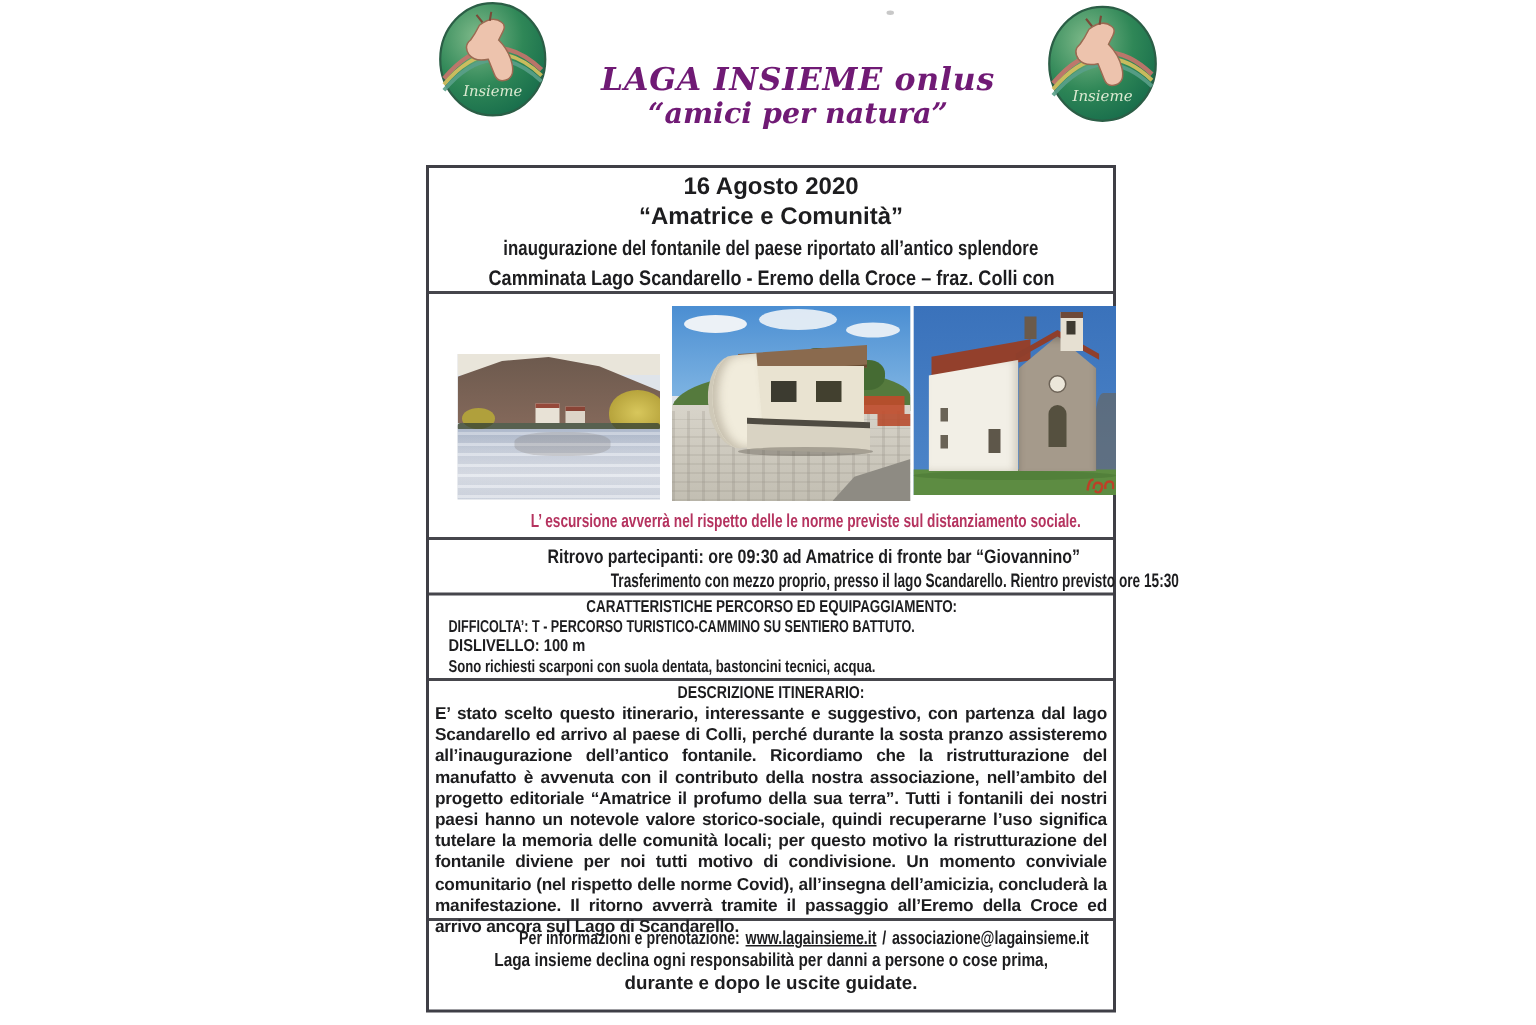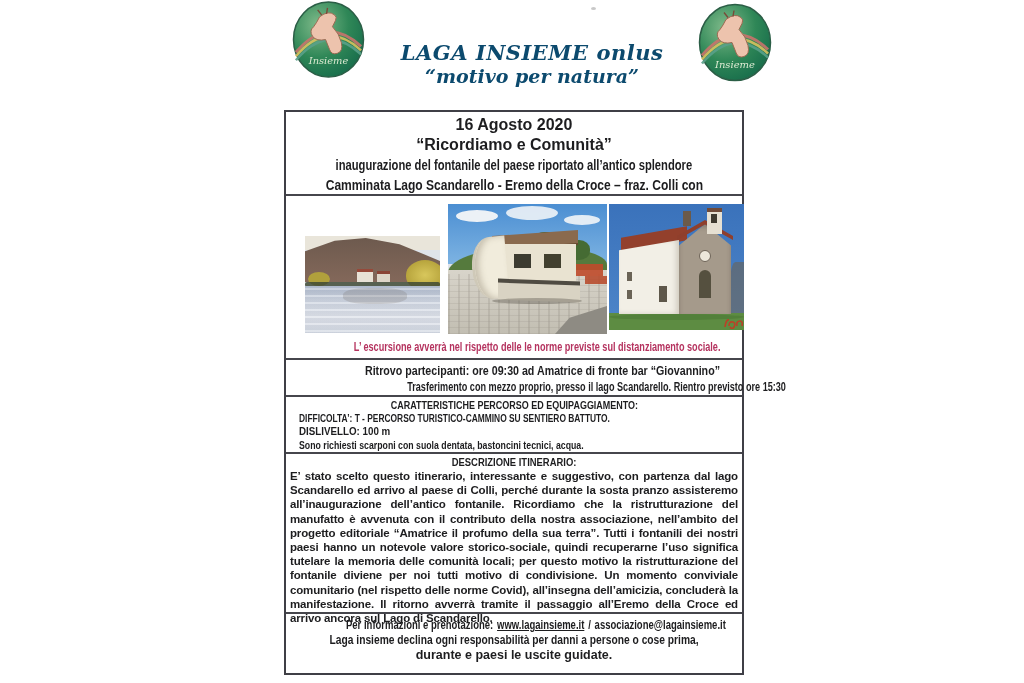--- a/index.html
+++ b/index.html
@@ -3,21 +3,21 @@
 <meta charset="utf-8">
 <style>
   html,body{margin:0;padding:0;background:#ffffff;}
   .page{position:relative;width:1024px;height:683px;background:#ffffff;overflow:hidden;
         font-family:"Liberation Sans",sans-serif;color:#1d1d1f;}
   
   .logo{position:absolute;}
   .logo-left{left:292px;top:1px;width:73px;height:77px;}
   .logo-right{left:698px;top:3px;width:74px;height:79px;}
   .title-block{position:absolute;left:302px;top:40px;width:460px;text-align:center;
-               font-family:"DejaVu Serif","Liberation Serif",serif;font-style:italic;font-weight:bold;color:#0c4a6e;}
+               font-family:"DejaVu Serif","Liberation Serif",serif;font-style:italic;font-weight:bold;color:#701a75;}
   .org-name{font-size:21px;line-height:25px;letter-spacing:.5px;}
   .org-tagline{font-size:19px;line-height:22px;}
   .speck{position:absolute;left:591px;top:7px;width:5px;height:3px;background:#9a9a9a;opacity:.55;border-radius:50%;}
   
   .main-box{position:absolute;left:284px;top:110px;width:460px;height:565px;
             border:2px solid #3f3f46;box-sizing:border-box;display:flex;flex-direction:column;background:#fff;}
   .sec{box-sizing:border-box;border-bottom:2px solid #46464c;text-align:center;font-weight:bold;}
   .sec:last-child{border-bottom:none;flex:1;}
   .fit{display:inline-block;white-space:nowrap;transform:scaleX(var(--sx,.9));transform-origin:50% 50%;}
   .fit-l{transform-origin:0 50%;}
@@ -137,30 +137,30 @@
     <path d="M4,52 Q36,14 70,46" stroke="#c9736b" stroke-width="3" fill="none" opacity=".9"></path>
     <path d="M4,56 Q36,18 70,50" stroke="#d9c15e" stroke-width="2.6" fill="none" opacity=".9"></path>
     <path d="M4,60 Q36,22 70,54" stroke="#5aa08a" stroke-width="2.6" fill="none" opacity=".9"></path>
     <path d="M28,16 q9,-7 15,-2 q3,2 1,6 l-3,6 q7,7 9,16 q2,9 -4,11 q-6,2 -8,-4 l-4,-10 q-9,2 -13,-3 q-4,-6 1,-10 q3,-4 6,-10 z" fill="#edc3ad" stroke="#9a6a52" stroke-width="1"></path>
     <path d="M30,14 l-4,-5 M35,13 l1,-6" stroke="#7a4a38" stroke-width="1.4" fill="none"></path>
     <text x="37" y="64" text-anchor="middle" font-size="10" fill="#dcead2" font-family="DejaVu Serif, serif" font-style="italic">Insieme</text>
   </svg>
 
   <div class="title-block">
     <div class="org-name">LAGA INSIEME onlus</div>
-    <div class="org-tagline">“motivo per natura”</div>
+    <div class="org-tagline">“amici per natura”</div>
   </div>
 
   <div class="speck"></div>
 
   <div class="main-box">
 
     <div class="sec s1">
       <div class="line big">16 Agosto 2020</div>
-      <div class="line big">“Ricordiamo e Comunità”</div>
+      <div class="line big">“Amatrice e Comunità”</div>
       <div class="line t"><span class="fit" style="--sx:.80">inaugurazione del fontanile del paese riportato all’antico splendore</span></div>
       <div class="line t"><span class="fit" style="--sx:.86">Camminata Lago Scandarello - Eremo della Croce – fraz. Colli con</span></div>
     </div>
 
     <div class="sec s2">
 
       <div class="photo ph-lake">
         <div class="lk-sky"></div>
         <div class="lk-hill"></div>
         <div class="lk-gold-l"></div>
@@ -241,17 +241,17 @@
     <div class="sec s5">
       <div class="sec-title"><span class="fit" style="--sx:.82">DESCRIZIONE ITINERARIO:</span></div>
       <p class="para">E’ stato scelto questo itinerario, interessante e suggestivo, con partenza dal lago Scandarello ed arrivo al paese di Colli, perché durante la sosta pranzo assisteremo all’inaugurazione dell’antico fontanile. Ricordiamo che la ristrutturazione del manufatto è avvenuta con il contributo della nostra associazione, nell’ambito del progetto editoriale “Amatrice il profumo della sua terra”. Tutti i fontanili dei nostri paesi hanno un notevole valore storico-sociale, quindi recuperarne l’uso significa tutelare la memoria delle comunità locali; per questo motivo la ristrutturazione del fontanile diviene per noi tutti motivo di condivisione. Un momento conviviale comunitario (nel rispetto delle norme Covid), all’insegna dell’amicizia, concluderà la manifestazione. Il ritorno avverrà tramite il passaggio all’Eremo della Croce ed arrivo ancora sul Lago di Scandarello.</p>
     </div>
 
     <div class="sec s6">
       <div class="line">
         <span class="fit" style="--sx:.76"><span>Per informazioni e prenotazione:</span><span class="gap"></span><span class="link">www.lagainsieme.it</span><span class="gap"></span><span>/</span><span class="gap"></span><span>associazione@lagainsieme.it</span></span>
       </div>
       <div class="line"><span class="fit" style="--sx:.82">Laga insieme declina ogni responsabilità per danni a persone o cose prima,</span></div>
-      <div class="line">durante e paesi le uscite guidate.</div>
+      <div class="line">durante e dopo le uscite guidate.</div>
     </div>
 
   </div>
 </div>
 
 </body></html>

